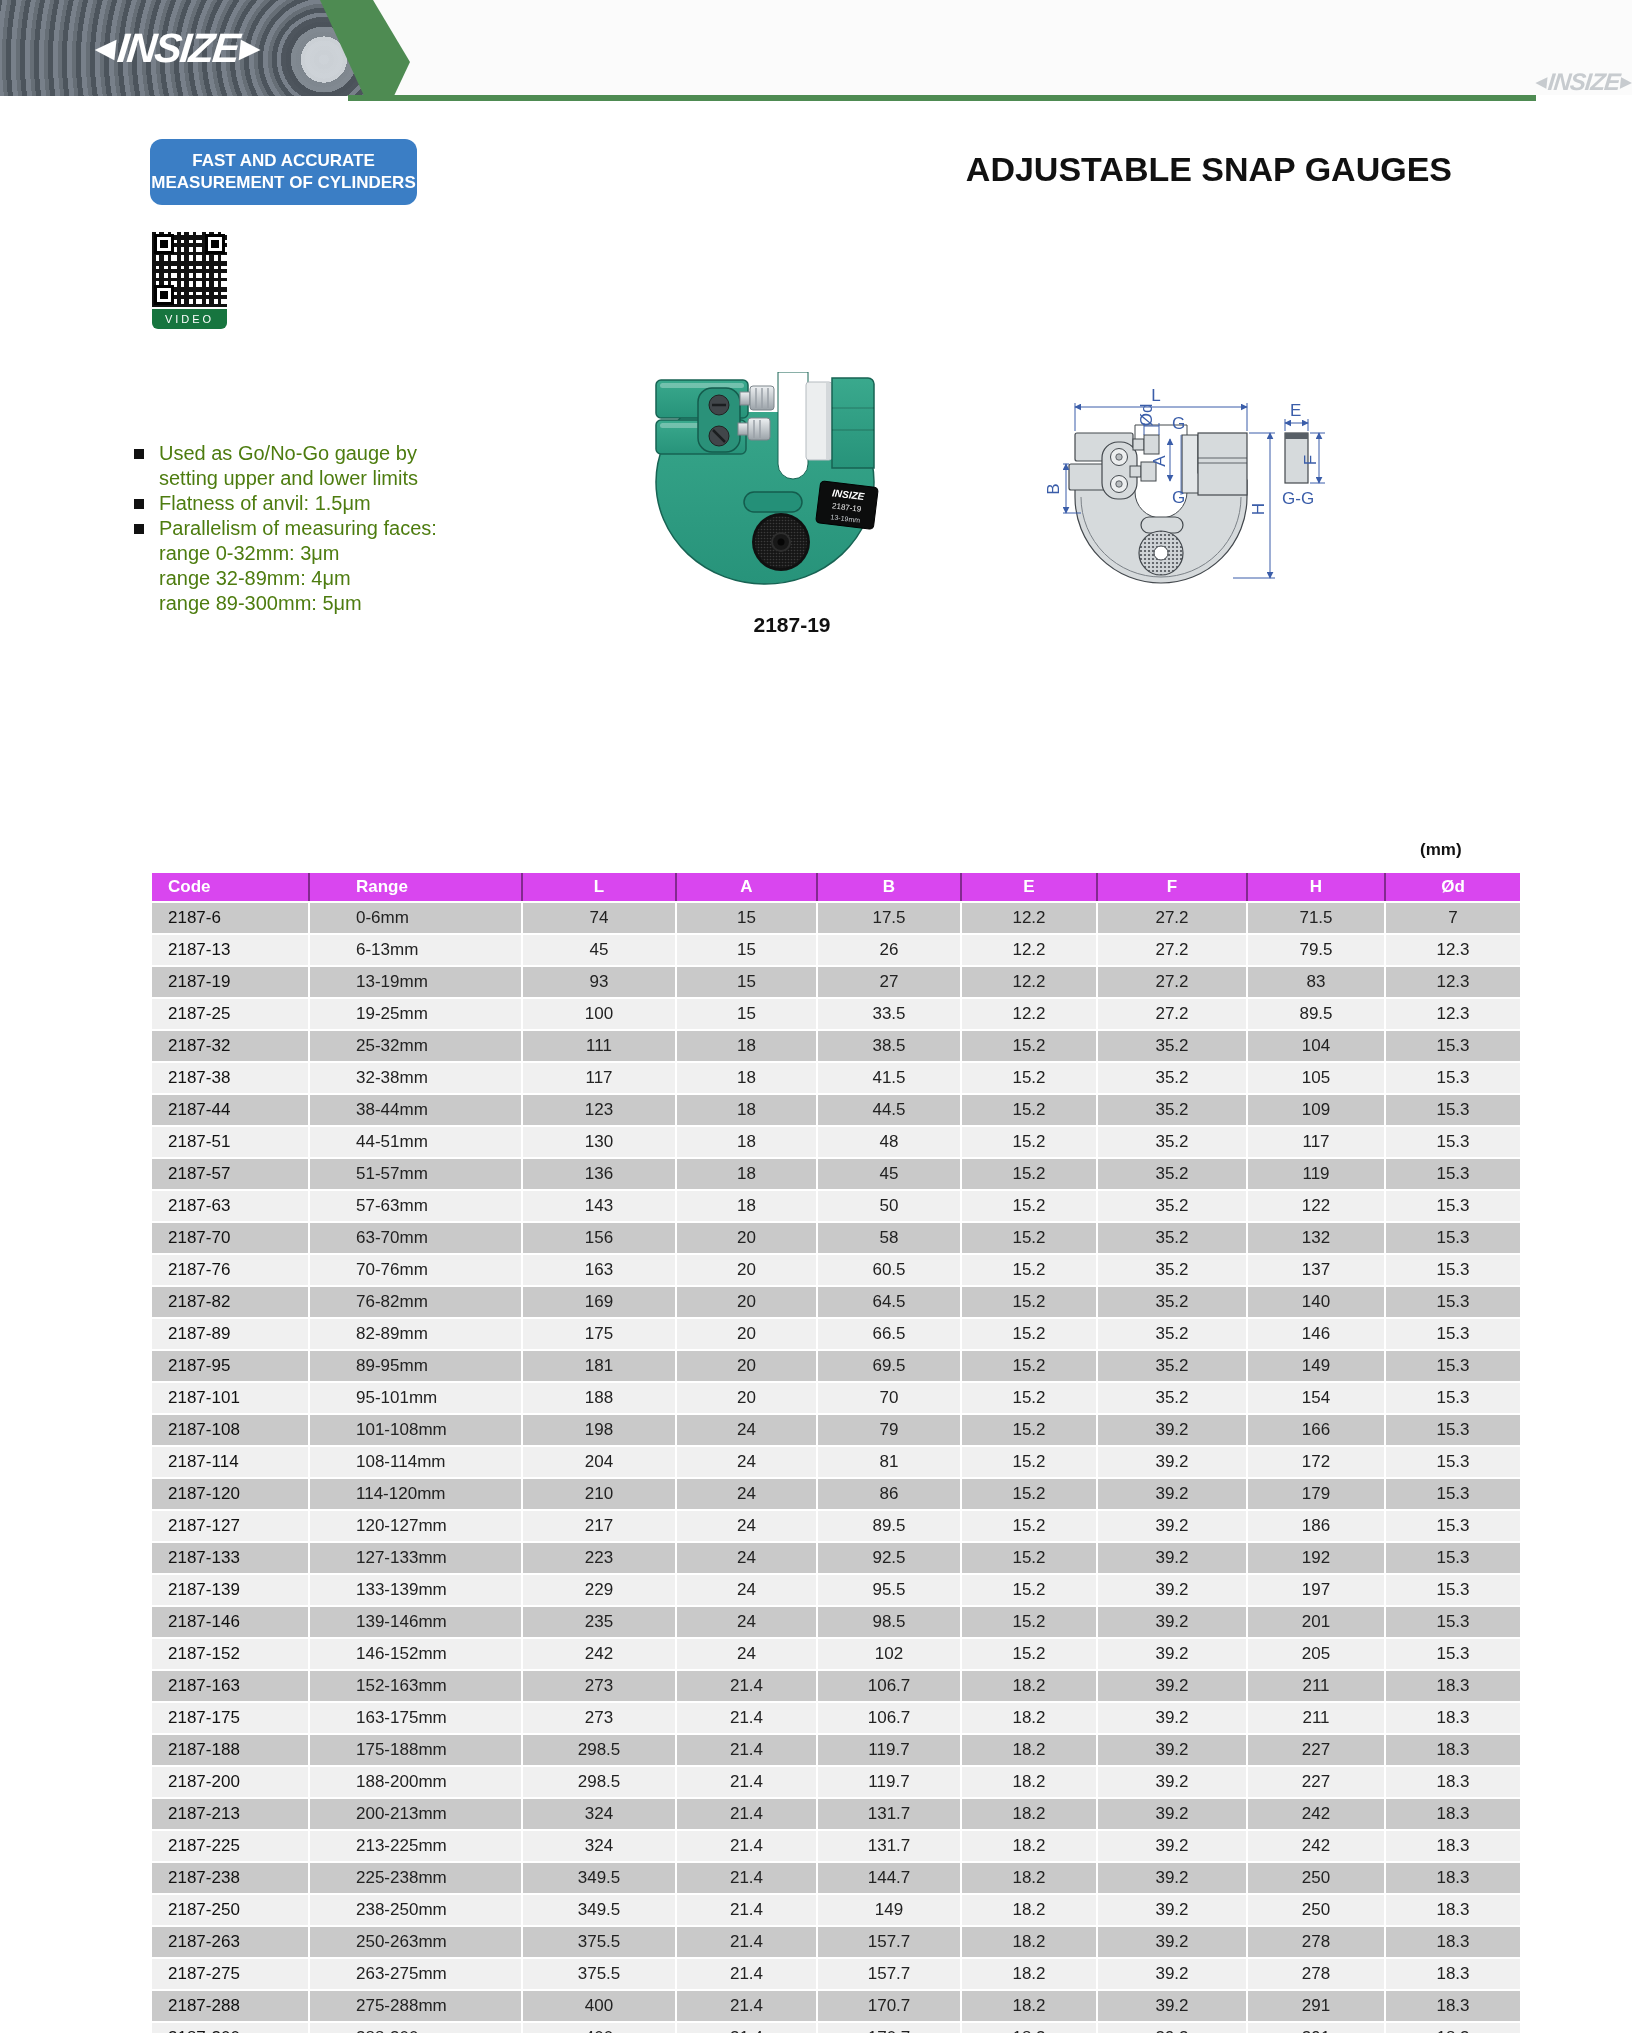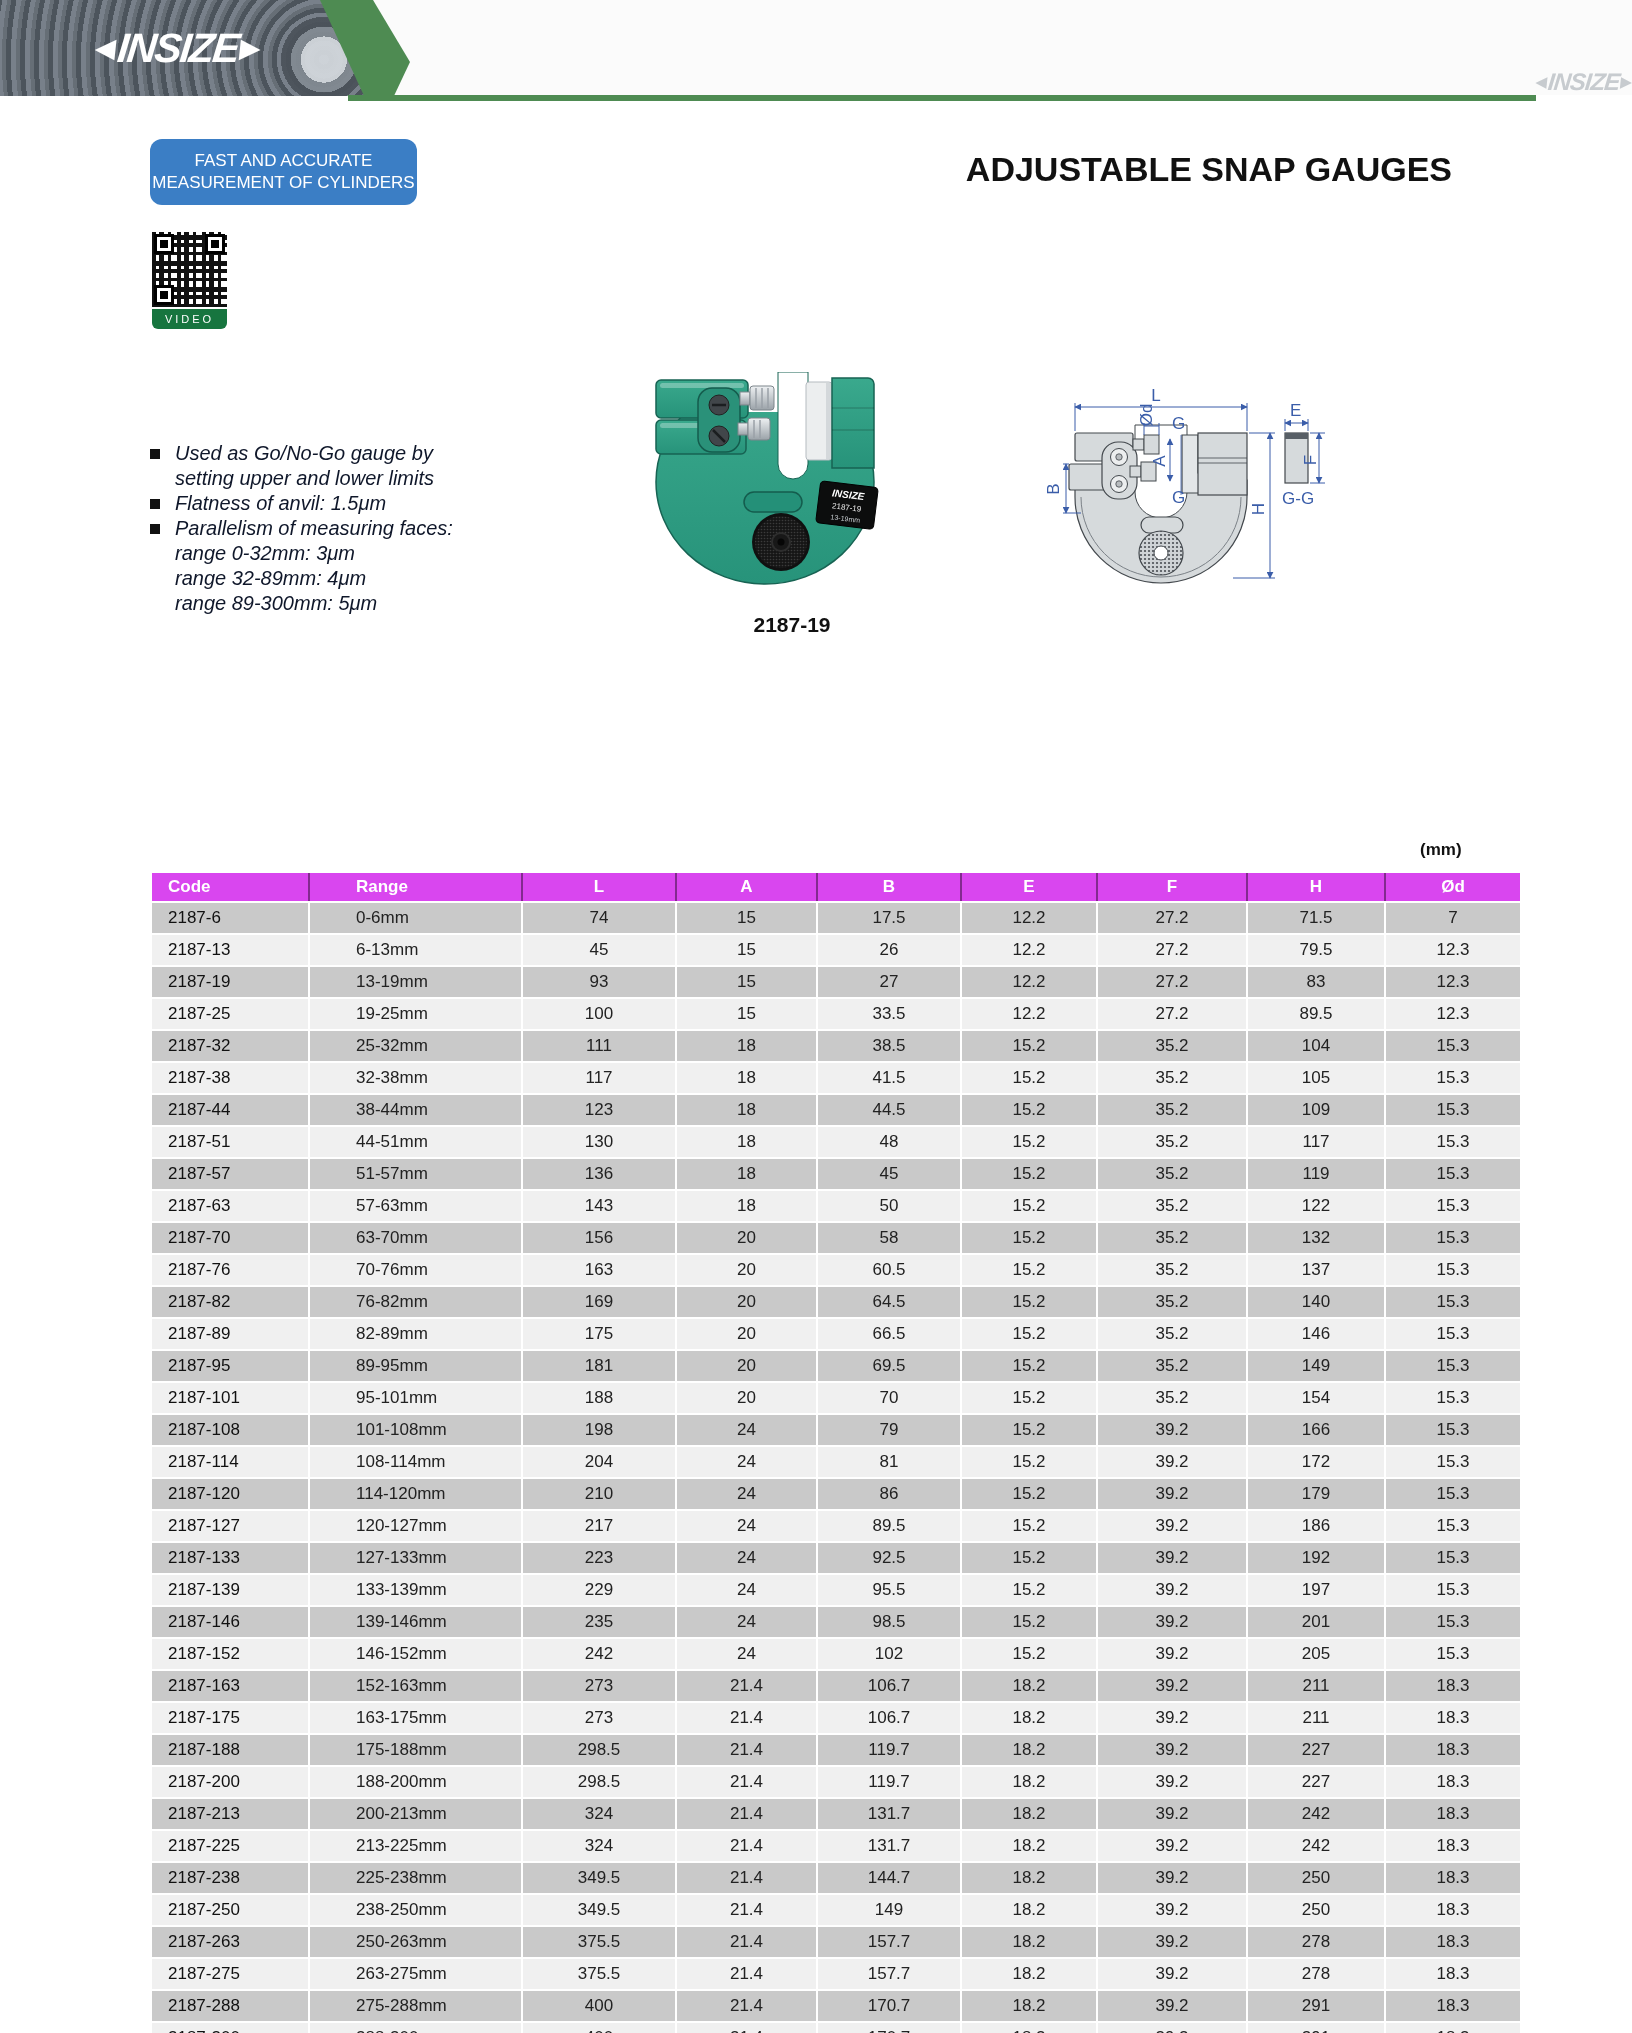--- a/index.html
+++ b/index.html
@@ -26,34 +26,34 @@
       color:#c7cbcf;font-style:italic;font-weight:bold;transform:skewX(-6deg);}
   .wm .aw{font-size:15px;font-style:normal;}
   .wm .bw{font-size:24px;letter-spacing:-1px;margin:0 1px;}
 
   .page-title{position:absolute;left:952px;top:150px;width:500px;text-align:right;
               font-size:34px;font-weight:bold;color:#111;}
 
   
   .badge{position:absolute;left:150px;top:139px;width:267px;height:66px;background:#3b7ec5;
          border-radius:12px;display:flex;flex-direction:column;justify-content:center;align-items:center;
-         color:#fff;font-weight:normal;font-size:17px;line-height:22px;text-align:center;}
+         color:#fff;font-weight:bold;font-size:17px;line-height:22px;text-align:center;}
   .qr{position:absolute;left:152px;top:232px;width:75px;height:75px;background:#fff;
       background-image:
         repeating-linear-gradient(90deg,#111 0 4px,transparent 4px 7px,#111 7px 12px,transparent 12px 16px,#111 16px 19px,transparent 19px 25px),
         repeating-linear-gradient(0deg,#111 0 3px,transparent 3px 8px,#111 8px 12px,transparent 12px 15px,#111 15px 20px,transparent 20px 26px);
       outline:2px solid #fff;}
   .qf{position:absolute;width:20px;height:20px;background:#fff;border:3px solid #000;box-sizing:border-box;}
   .qf::after{content:"";position:absolute;inset:3px;background:#000;}
   .qf.tl{left:2px;top:2px;} .qf.tr{right:2px;top:2px;} .qf.bl{left:2px;bottom:2px;}
   .video{position:absolute;left:152px;top:309px;width:75px;height:20px;background:#17753f;
          color:#fff;font-weight:normal;font-size:11px;letter-spacing:3px;text-align:center;line-height:20px;
          border-radius:0 0 6px 6px;}
 
-  .features{position:absolute;left:150px;top:441px;width:360px;font-size:20px;line-height:25px;color:#0f172a;font-style:italic;}
+  .features{position:absolute;left:134px;top:441px;width:360px;font-size:20px;line-height:25px;color:#4d7c0f;}
   .feature-line{display:flex;}
   .feature-line .sq{flex:0 0 10px;width:10px;height:10px;background:#111;margin:8px 15px 0 0;}
   .feature-line.nob{padding-left:25px;}
 
   
   .product-svg{position:absolute;left:646px;top:372px;}
   .product-caption{position:absolute;left:700px;top:613px;width:184px;text-align:center;
                    font-size:21px;font-weight:bold;color:#111;}
   .diagram-svg{position:absolute;left:1035px;top:385px;}
   .diagram-svg text{font-family:"Liberation Sans","DejaVu Sans",sans-serif;font-size:17px;fill:#3a5da9;}

